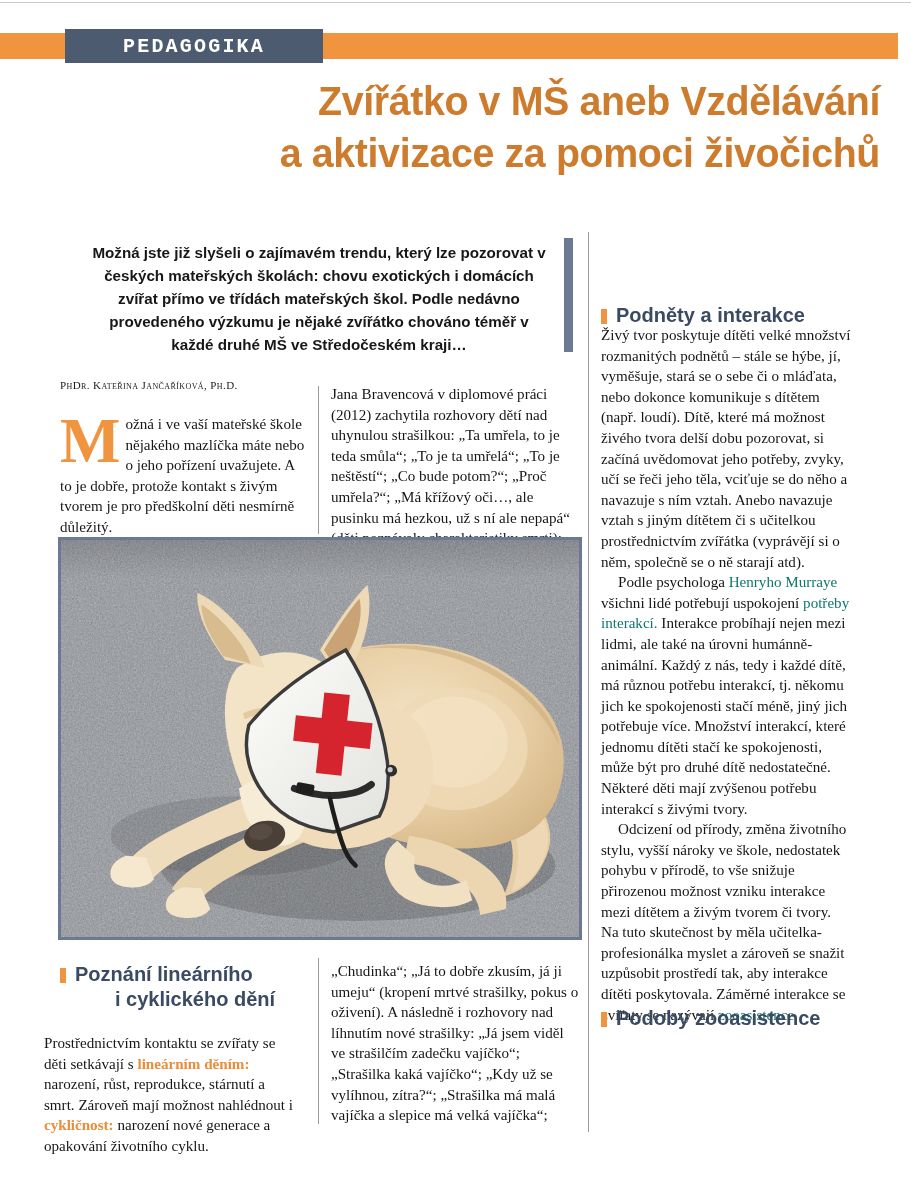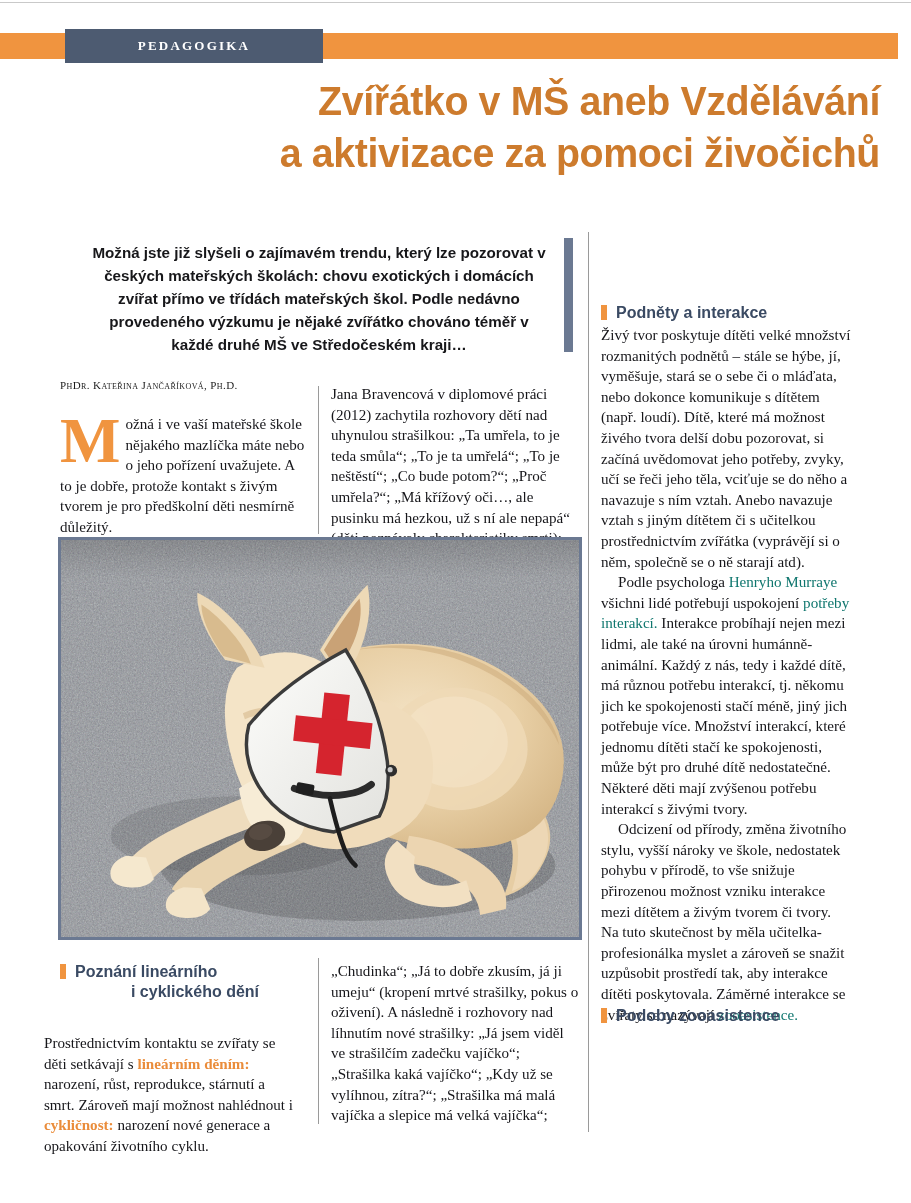--- a/index.html
+++ b/index.html
@@ -37,23 +37,23 @@
   .section-tag {
     position: absolute;
     left: 65px; top: 29px;
     width: 258px; height: 34px;
     background: #4d5b71;
     display: flex;
     align-items: center;
     justify-content: center;
   }
   .section-tag span {
-    font-family: Liberation Serif, serif;
-    font-weight: bold;
-    font-size: 13px;
+    font-family: Liberation Mono, monospace;
+    font-weight: bold;
+    font-size: 20px;
     letter-spacing: 2.2px;
     color: #ffffff;
   }
 
   
   .headline {
     position: absolute;
     left: 0; top: 75px;
     width: 880px;
     text-align: right;
@@ -147,21 +147,21 @@
 
   
   .hl { color: #0f766e; }
   .hl-b { color: #ea8c3a; font-weight: bold; }
 
   
   .subhead {
     position: absolute;
     font-family: "Liberation Sans", sans-serif;
     font-weight: bold;
-    font-size: 16px;
+    font-size: 20px;
     line-height: 1.24;
     color: #3a4a63;
   }
   .subhead .tick {
     display: inline-block;
     width: 6px; height: 15px;
     background: #f0943f;
     margin-right: 9px;
     vertical-align: -2px;
   }

